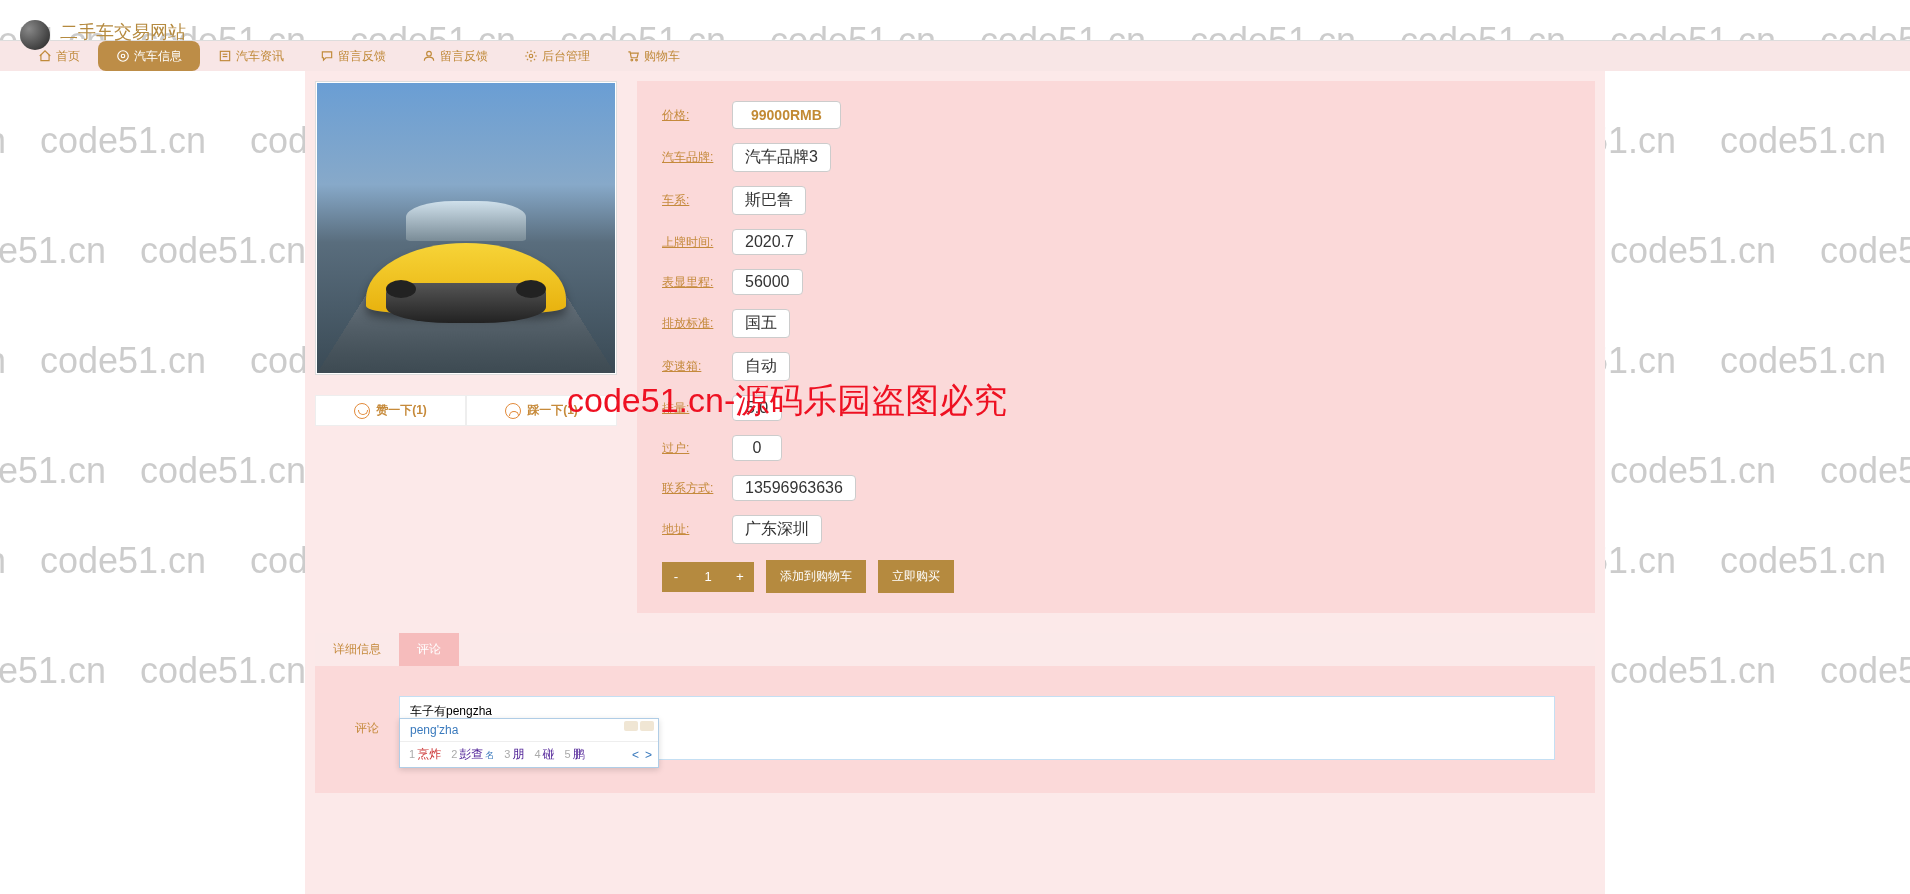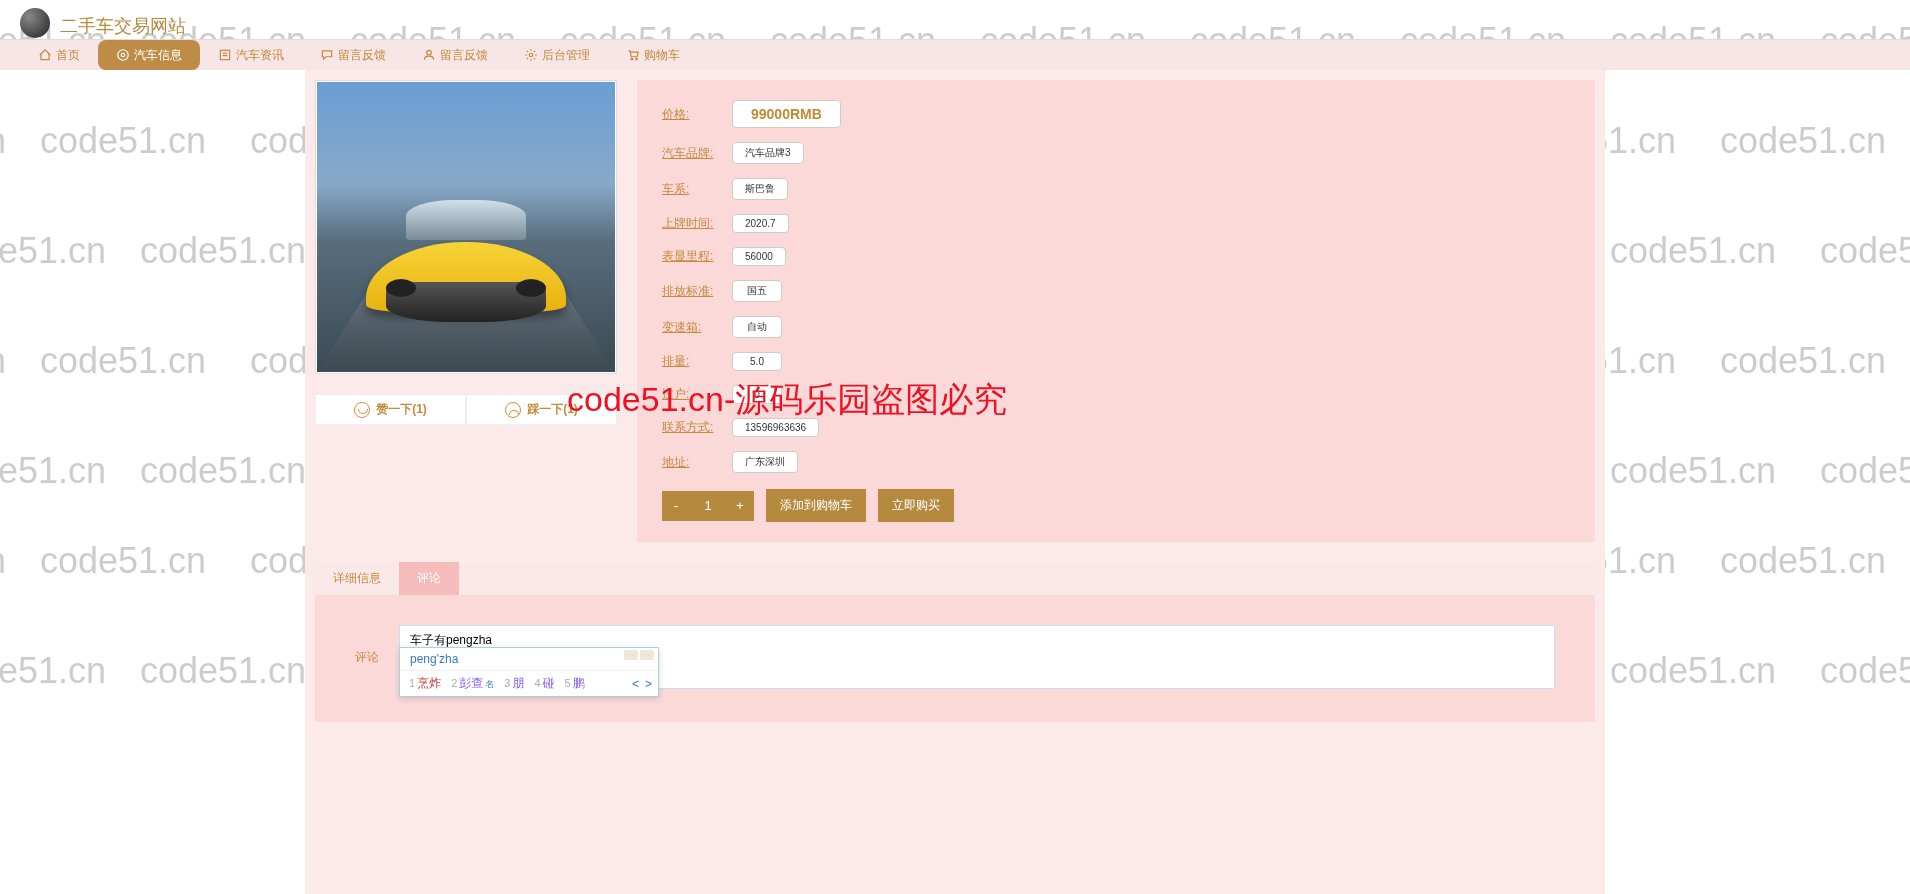--- a/index.html
+++ b/index.html
@@ -1,20 +1,20 @@
 <!DOCTYPE html>
 <html><head>
 <meta charset="utf-8">
 <style>
   * { box-sizing: border-box; margin: 0; padding: 0; }
   body { font-family: Arial, "Microsoft YaHei", sans-serif; font-size: 13px; background: #fff; color: #333; width: 1910px; position: relative; }
   .watermark-layer { position: absolute; inset: 0; pointer-events: none; z-index: 0; overflow: hidden; }
   .watermark-layer span { position: absolute; color: #9a9a9a; font-size: 36px; font-weight: 400; opacity: 0.5; }
   .content { position: relative; z-index: 1; }
-  .header { display: flex; align-items: flex-end; height: 40px; padding: 1px 20px; border-bottom: 1px solid #ddd; font-family: Liberation Serif, serif; }
+  .header { display: flex; align-items: flex-start; height: 40px; padding: 20px 20px; border-bottom: 1px solid #ddd; font-family: Liberation Serif, serif; }
   .logo-img { width: 30px; height: 30px; border-radius: 50%; background: radial-gradient(circle at 30% 30%, #888, #222); margin-right: 10px; }
   .site-title { color: #b58a3f; font-size: 18px; font-weight: 500; }
   .nav { display: flex; background: #f8e6e6; height: 30px; }
   .nav-pad { width: 20px; }
   .nav-item { display: flex; align-items: center; padding: 0 18px; font-size: 12px; color: #c08a3a; cursor: pointer; gap: 4px; }
   .nav-item.active { background: #bd8d47; color: #fff; border-radius: 8px; }
   .nav-item .ico { width: 14px; height: 14px; display: inline-flex; align-items: center; justify-content: center; }
   .page { background: #fce9e9; margin: 0 auto; width: 1300px; min-height: 840px; position: relative; }
   .page-inner { padding: 0 0 30px 0; }
   .top-section { display: flex; padding: 10px 10px 0 10px; gap: 10px; }
@@ -29,42 +29,42 @@
   .car-light-l{ left:20px;} .car-light-r{ right:20px;}
   .car-window { position:absolute; top:-22px; left:40px; width:120px; height:40px; background: linear-gradient(#cfe0eb,#7a8c97); border-radius: 40% 40% 5% 5%; }
   .vote-row { display:flex; margin-top:20px; }
   .vote { flex:1; display:flex; align-items:center; justify-content:center; gap:6px; background:#fff; border:1px solid #eee; padding:6px 0; color:#c68a3a; font-size:12px; font-weight:bold; cursor:pointer; }
   .vote .face { width:16px; height:16px; border:1.5px solid #e28a3a; border-radius:50%; position:relative; }
   .vote .face.smile::after{ content:''; position:absolute; left:3px; bottom:3px; width:8px; height:4px; border:1.5px solid #e28a3a; border-top:none; border-radius:0 0 8px 8px;}
   .vote .face.sad::after{ content:''; position:absolute; left:3px; bottom:2px; width:8px; height:4px; border:1.5px solid #e28a3a; border-bottom:none; border-radius:8px 8px 0 0;}
   .details-panel { flex:1; background:#fbd9d9; padding:20px 25px; margin-left: 10px; }
   .detail-row { display:flex; align-items:center; margin-bottom:14px; }
   .detail-label { width:70px; color:#c58a3c; font-size:12px; text-align:left;text-decoration:underline; }
-  .detail-val { background:#fff; border:1px solid #ccc; border-radius:4px; padding:3px 12px; font-size:10px; min-width:50px; text-align:center; }
+  .detail-val { background:#fff; border:1px solid #ccc; border-radius:4px; padding:3px 12px; font-size:16px; min-width:50px; text-align:center; }
   .detail-val.price { color:#c28a34; font-weight:bold; font-size:14px; padding:5px 18px; }
   .action-row { display:flex; gap:12px; margin-top:16px; align-items:center; }
   .qty-box { display:flex; }
   .qty-btn, .qty-num { background:#b58a3f; color:#fff; border:none; width:28px; height:30px; display:flex; align-items:center; justify-content:center; cursor:pointer; }
   .qty-num { width:36px; cursor:default; }
   .act-btn { background:#b58a3f; color:#fff; border:none; padding:8px 14px; font-size:12px; cursor:pointer; }
   .tabs { display:flex; background:#fbe9e9; margin: 20px 10px 0 10px; }
   .tab { padding:8px 18px; font-size:12px; color:#c58a3c; cursor:pointer; }
   .tab.active { background:#f6bcbc; color:#fff; }
   .comment-box { background:#fbd9d9; margin: 0 10px; padding: 30px 40px; }
   .comment-row { display:flex; align-items:flex-start; gap:20px; }
   .comment-label { color:#c58a3c; font-size:12px; padding-top:24px; }
   .comment-input-wrap { flex:1; position:relative; }
   .comment-input { width:100%; height:64px; border:1px solid #c5dff3; padding:6px 10px; font-size:12px; resize:none; font-family:inherit; }
   .ime-box { position:absolute; top:22px; left:0; background:#fff; border:1px solid #b0cde6; width:260px; font-size:12px; box-shadow:0 2px 6px rgba(0,0,0,0.15); }
   .ime-pinyin { color:#3a7abd; padding:4px 10px; border-bottom:1px solid #eee; }
   .ime-cands { display:flex; align-items:center; padding:4px 6px; gap:4px; }
   .ime-cand { display:flex; align-items:baseline; gap:2px; padding: 0 3px; }
   .ime-idx { color:#aaa; font-size:11px; }
   .ime-cand.sel .ime-txt { color:#c33; }
-  .ime-txt { color:#8b5cf6; }
+  .ime-txt { color:#4c1d95; }
   .ime-sup { color:#3a7abd; font-size:9px; vertical-align:super; }
   .ime-nav { margin-left:auto; color:#3a7abd; display:flex; gap:6px; }
   .ime-tools { position:absolute; right:4px; top:2px; display:flex; gap:2px; }
   .ime-tool { width:14px; height:10px; background:#f0e6d4; border-radius:2px; }
   .big-watermark { position:absolute; z-index:5; color:#e12; font-size:34px; font-weight:500; pointer-events:none; white-space:nowrap; }
   svg { display:block; }
 </style>
 </head>
 <body>
 

